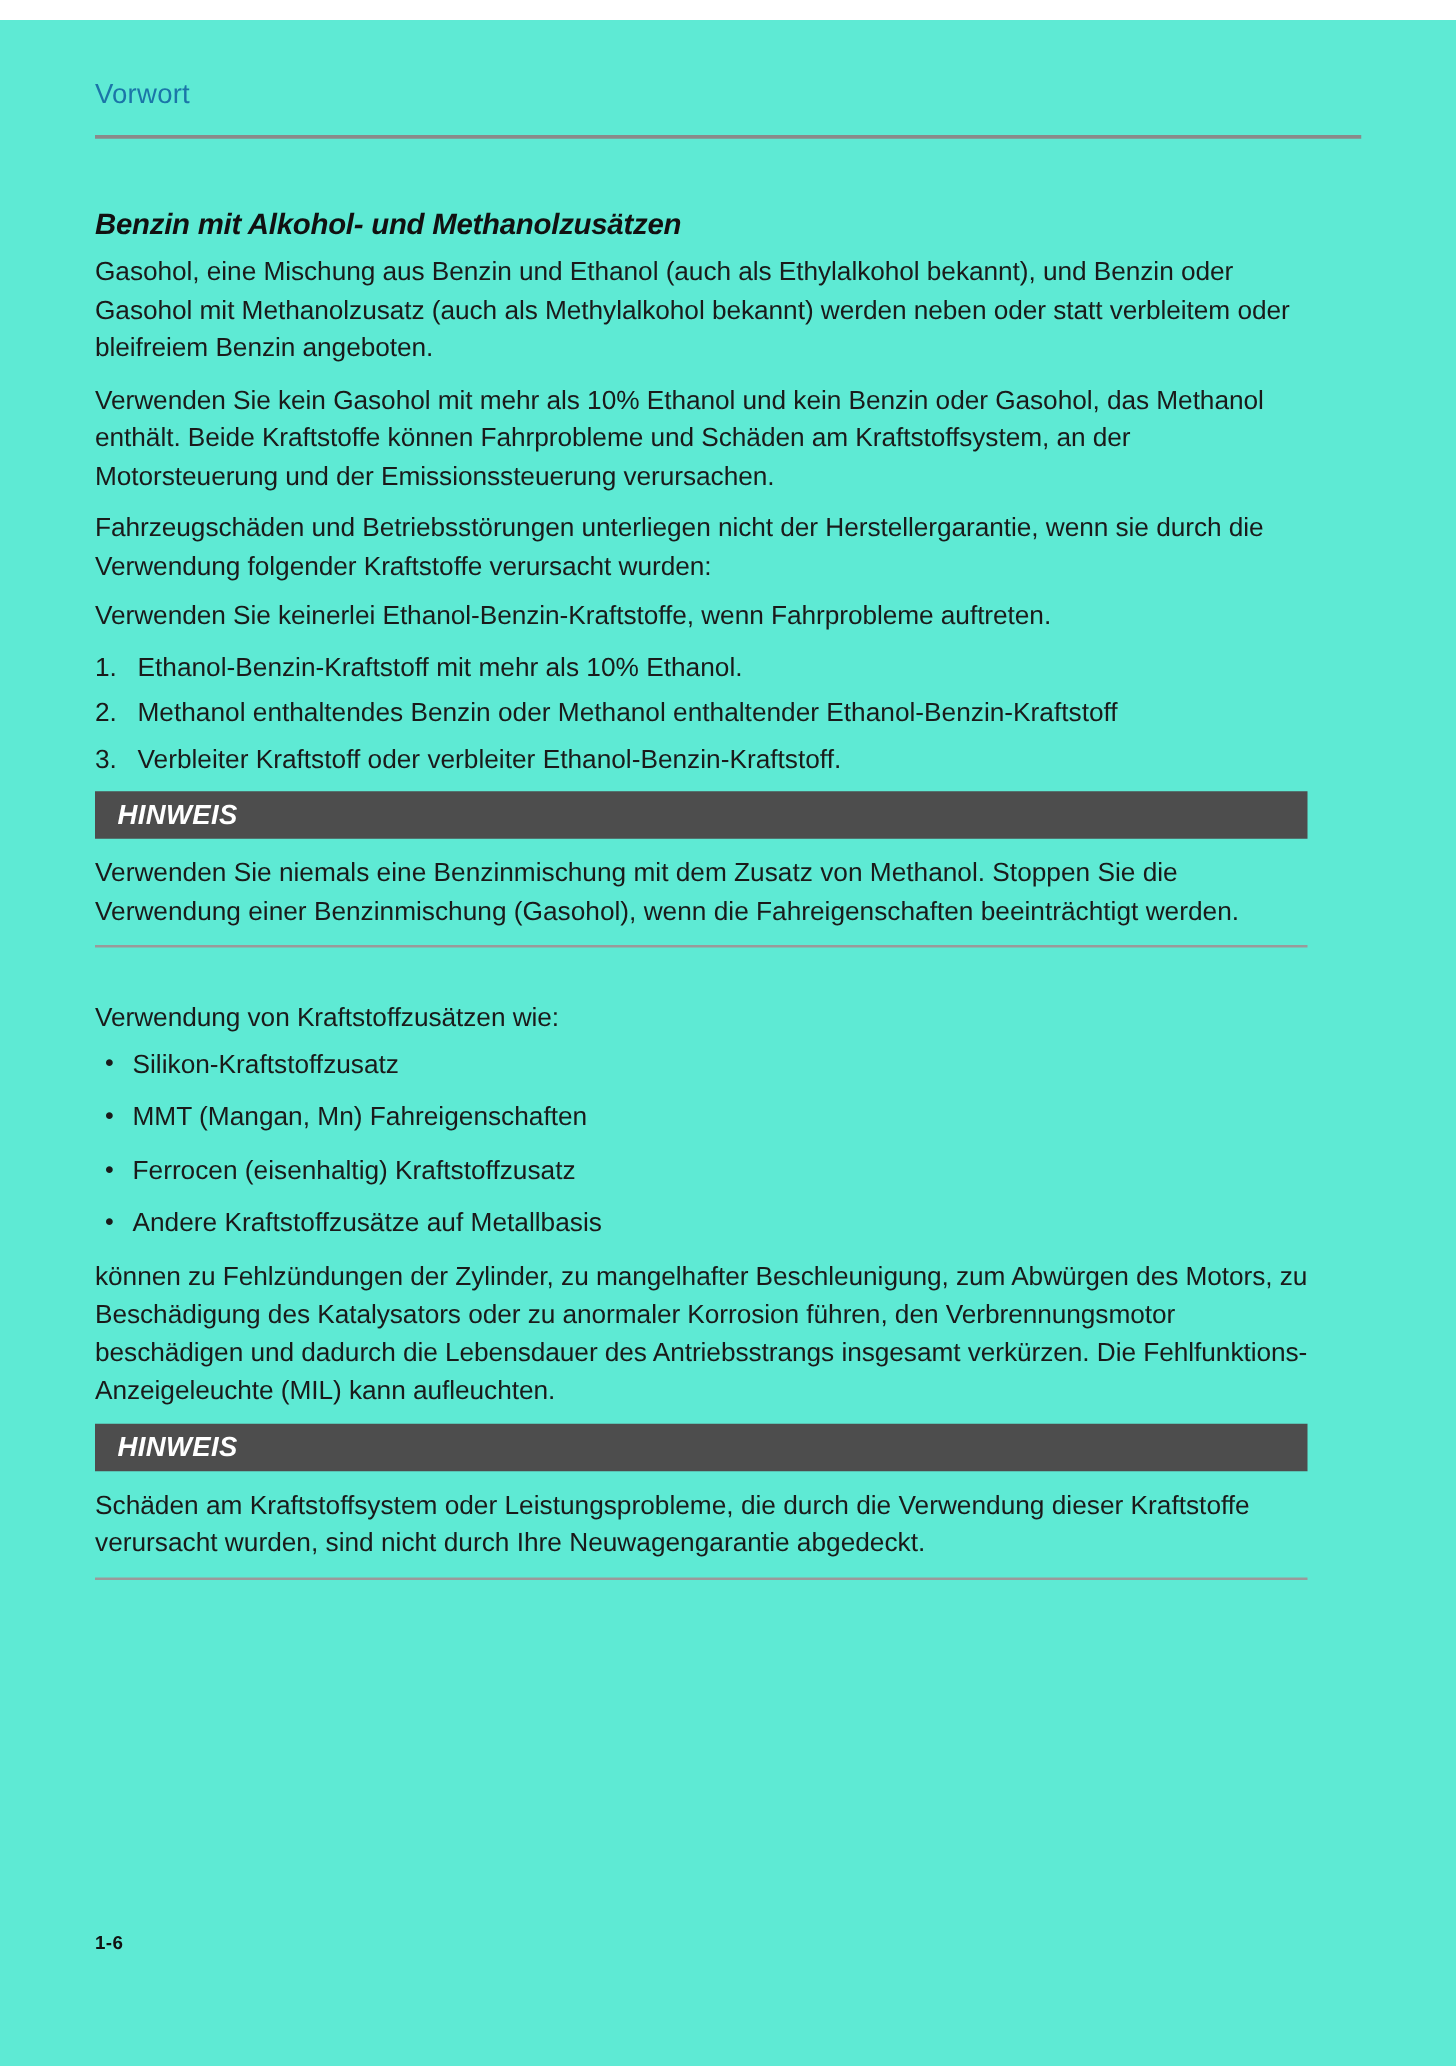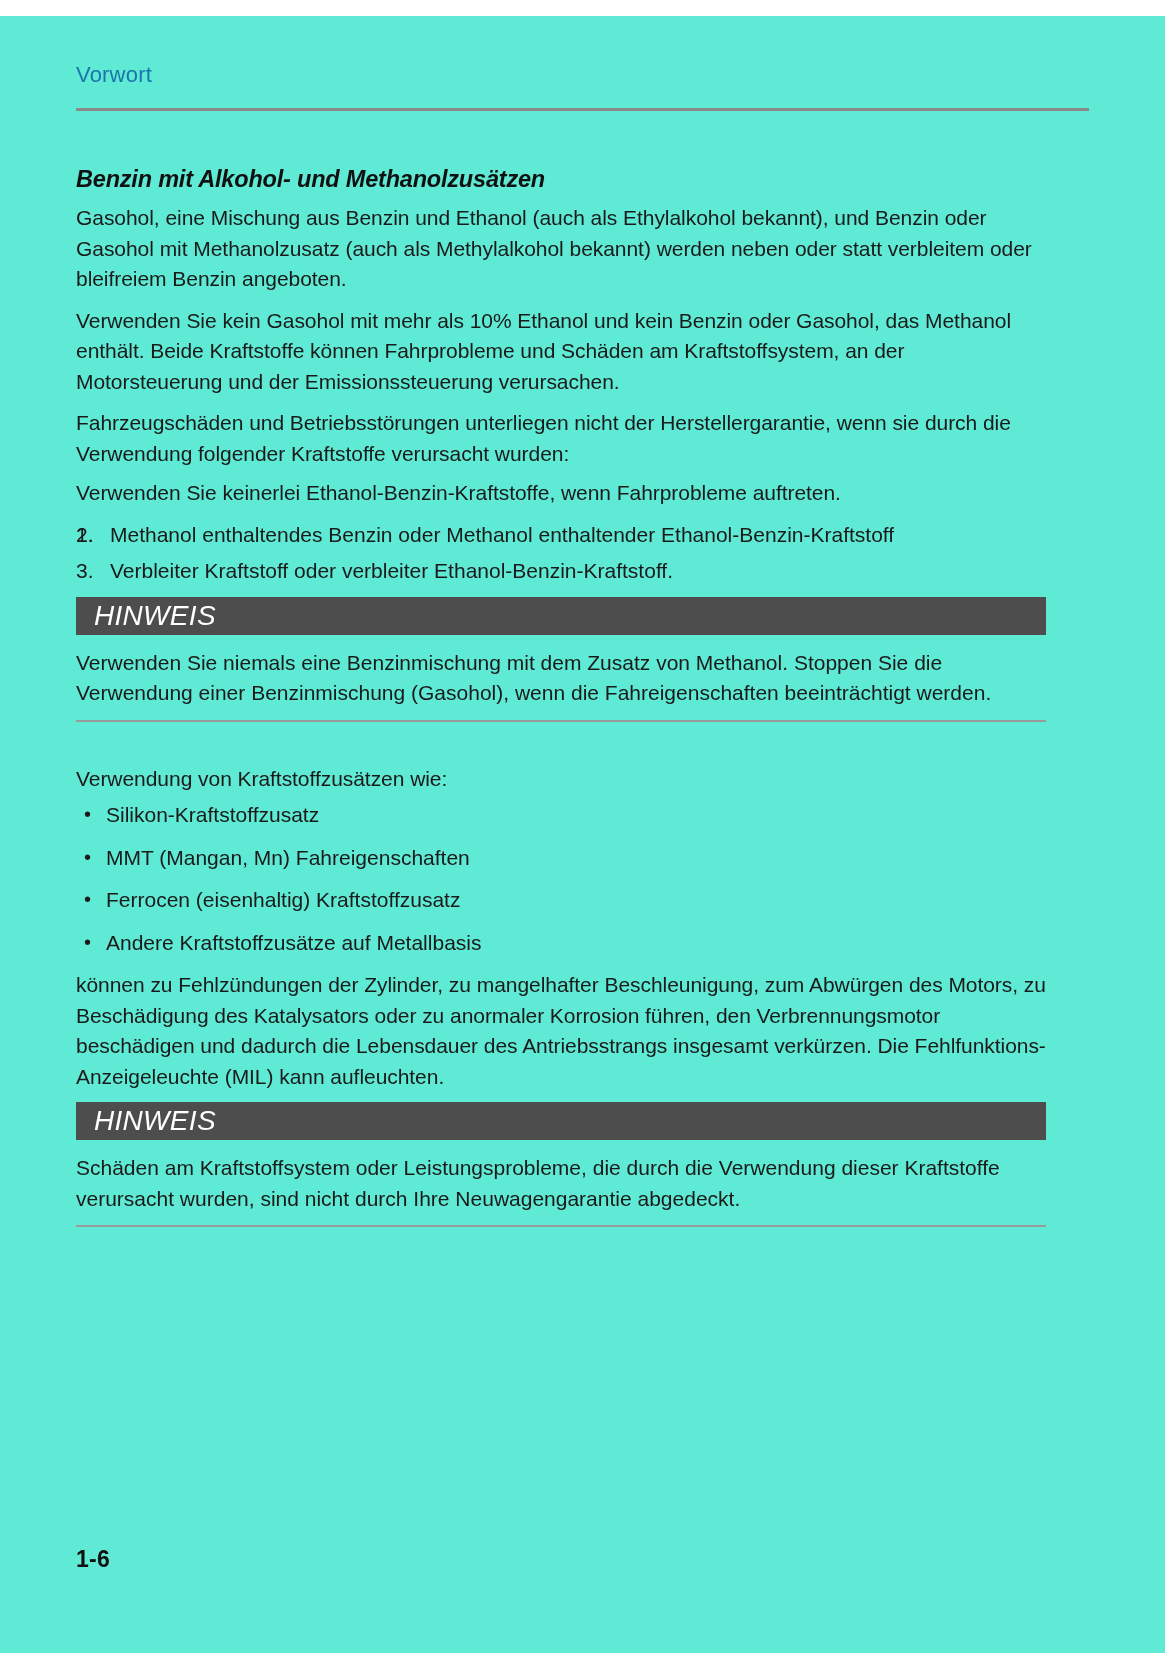--- a/index.html
+++ b/index.html
@@ -131,22 +131,22 @@
   .notice-bar {
     background: #4d4d4d;
     height: 38px;
     display: flex;
     align-items: center;
     padding-left: 18px;
     box-sizing: border-box;
   }
   .notice-bar .notice-label {
     color: #ffffff;
-    font-size: 28px;
-    font-weight: normal;
+    font-size: 22px;
+    font-weight: bold;
     font-style: italic;
     letter-spacing: 0.3px;
   }
   .notice-body {
     padding-top: 13px;
   }
   .notice-body p {
     font-size: 21px;
     line-height: 30.5px;
     margin: 0;
@@ -159,21 +159,21 @@
     width: 970px;
   }
 
   .spacer-lg { height: 42px; }
 
   
   .page-number {
     position: absolute;
     left: 76px;
     top: 1530px;
-    font-size: 23px;
+    font-size: 15px;
     font-weight: bold;
     color: #111111;
     letter-spacing: 0.3px;
   }
 </style>
 </head>
 <body>
 
 <div class="page">
 
@@ -187,20 +187,21 @@
     <h2 class="section-heading">Benzin mit Alkohol- und Methanolzusätzen</h2>
 
     <p class="body-text">Gasohol, eine Mischung aus Benzin und Ethanol (auch als Ethylalkohol bekannt), und Benzin oder Gasohol mit Methanolzusatz (auch als Methylalkohol bekannt) werden neben oder statt verbleitem oder bleifreiem Benzin angeboten.</p>
     <p class="body-text">Verwenden Sie kein Gasohol mit mehr als 10% Ethanol und kein Benzin oder Gasohol, das Methanol enthält. Beide Kraftstoffe können Fahrprobleme und Schäden am Kraftstoffsystem, an der Motorsteuerung und der Emissionssteuerung verursachen.</p>
     <p class="body-text tight">Fahrzeugschäden und Betriebsstörungen unterliegen nicht der Herstellergarantie, wenn sie durch die Verwendung folgender Kraftstoffe verursacht wurden:</p>
     <p class="body-text">Verwenden Sie keinerlei Ethanol-Benzin-Kraftstoffe, wenn Fahrprobleme auftreten.</p>
 
     <ol class="num-list">
       <li>
         <span class="marker">1.</span>
+        <span>Ethanol-Benzin-Kraftstoff mit mehr als 10% Ethanol.</span>
       </li>
       <li>
         <span class="marker">2.</span>
         <span>Methanol enthaltendes Benzin oder Methanol enthaltender Ethanol-Benzin-Kraftstoff</span>
       </li>
       <li>
         <span class="marker">3.</span>
         <span>Verbleiter Kraftstoff oder verbleiter Ethanol-Benzin-Kraftstoff.</span>
       </li>
     </ol>

